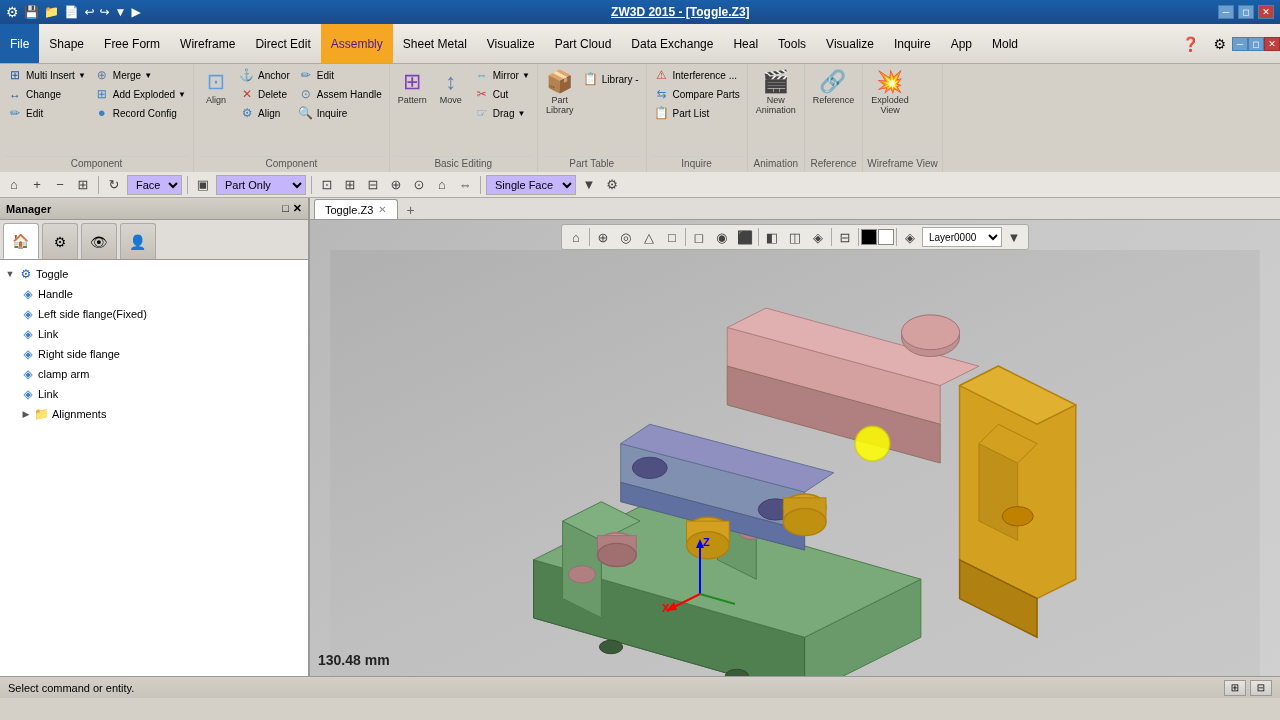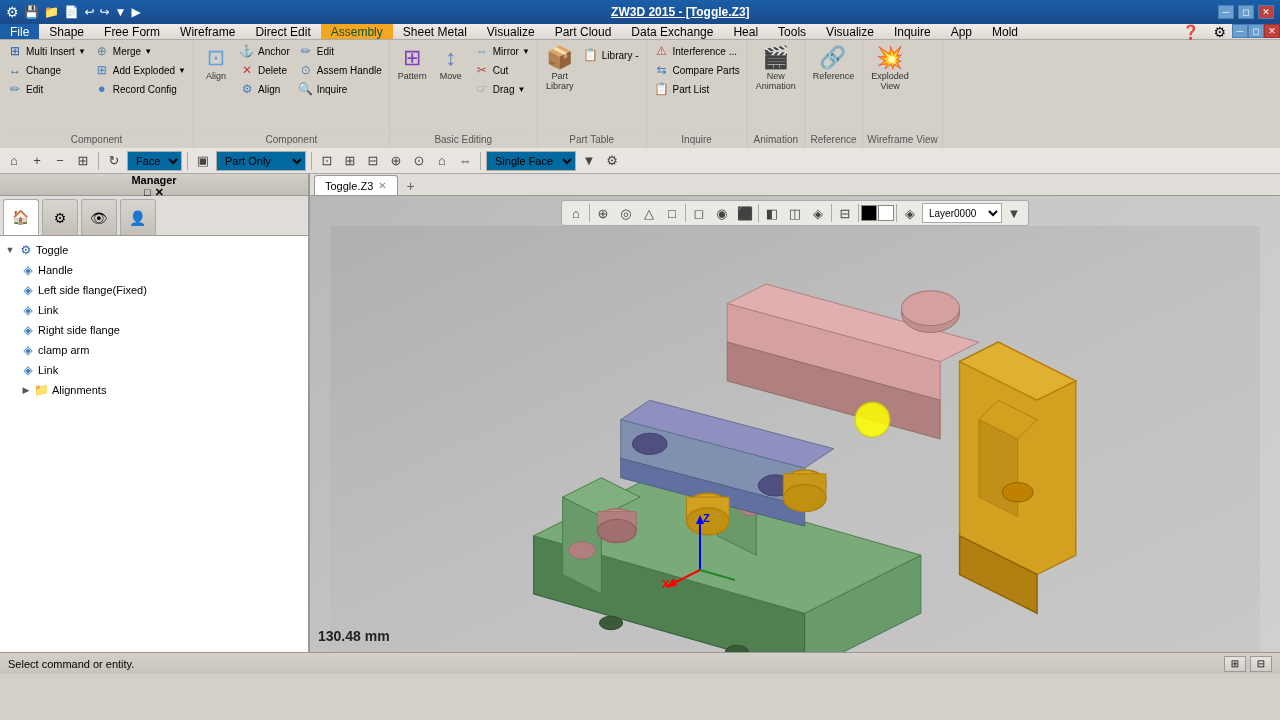--- a/index.html
+++ b/index.html
@@ -12,39 +12,39 @@
       display: flex; align-items: center; justify-content: space-between;
       padding: 0 6px;
       color: white;
     }
     #titlebar .title { flex: 1; text-align: center; font-size: 12px; font-weight: 600; text-decoration: underline; }
     #titlebar .window-icons { display: flex; gap: 4px; }
     #titlebar .win-btn { width: 16px; height: 14px; background: #6a9fd0; border: 1px solid #4a7fb0; display: flex; align-items: center; justify-content: center; font-size: 9px; color: white; cursor: pointer; }
 
     
     #menubar {
-      height: 16px;
+      height: 40px;
       background: linear-gradient(to bottom, #f0ede8, #ddd9d2);
-      display: flex; align-items: flex-start;
+      display: flex; align-items: center;
       border-bottom: 1px solid #aaa;
     }
     #menubar .menu-item {
       padding: 4px 10px;
       font-size: 12px;
       cursor: pointer;
       height: 100%;
       display: flex; align-items: center;
     }
     #menubar .menu-item.active {
       background: #1a5fa8;
       color: white;
     }
     #menubar .menu-item.highlighted {
       background: #f5a623;
-      color: #14532d;
+      color: #4c1d95;
     }
 
     
     #quickbar {
       position: absolute;
       top: 2px; left: 30px;
       display: flex; align-items: center; gap: 2px;
     }
     .ribbon-group {
       display: flex;
@@ -98,21 +98,21 @@
     #toolbar2 {
       height: 26px;
       background: #e8e4df;
       border-bottom: 1px solid #aaa;
       display: flex; align-items: center; gap: 3px;
       padding: 0 4px;
     }
     .tb2-select {
       height: 20px;
       font-size: 11px;
-      background: #0369a1;
+      background: #c4b5fd;
       border: 1px solid #b0aba5;
       padding: 0 4px;
       cursor: pointer;
     }
     .tb2-separator { width: 1px; height: 18px; background: #aaa; margin: 0 2px; }
     .tb2-icon-btn {
       width: 20px; height: 20px;
       display: flex; align-items: center; justify-content: center;
       cursor: pointer; font-size: 13px; color: #444;
     }
@@ -130,21 +130,21 @@
       border-right: 2px solid #999;
       display: flex;
       flex-direction: column;
     }
     #manager-header {
       height: 22px;
       background: linear-gradient(to bottom, #d4d0c8, #c0bdb5);
       border-bottom: 1px solid #999;
       display: flex; align-items: center; justify-content: space-between;
       padding: 0 6px;
-      font-size: 11px; font-weight: bold; flex-direction: column;
+      font-size: 11px; font-weight: bold;
     }
     #manager-header .manager-icons { display: flex; gap: 4px; }
     #manager-tabs {
       display: flex;
       background: #e0ddd8;
       border-bottom: 1px solid #999;
       padding: 3px 3px 0;
       gap: 3px;
     }
     .manager-tab {

